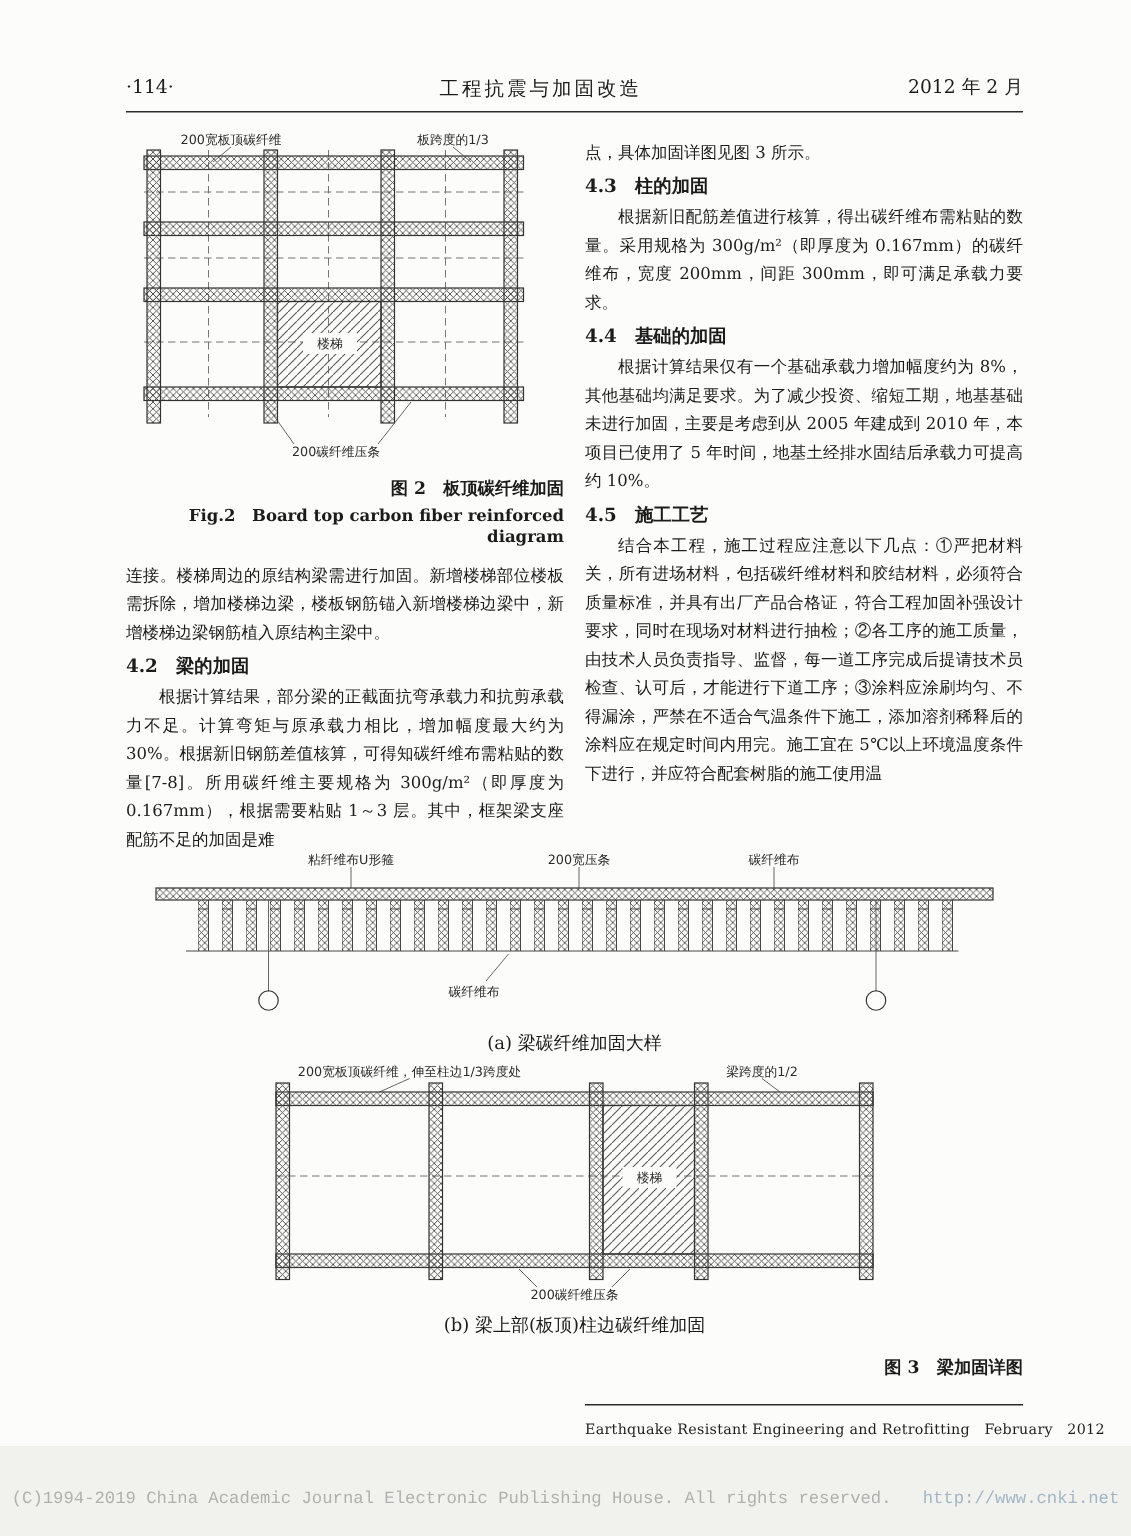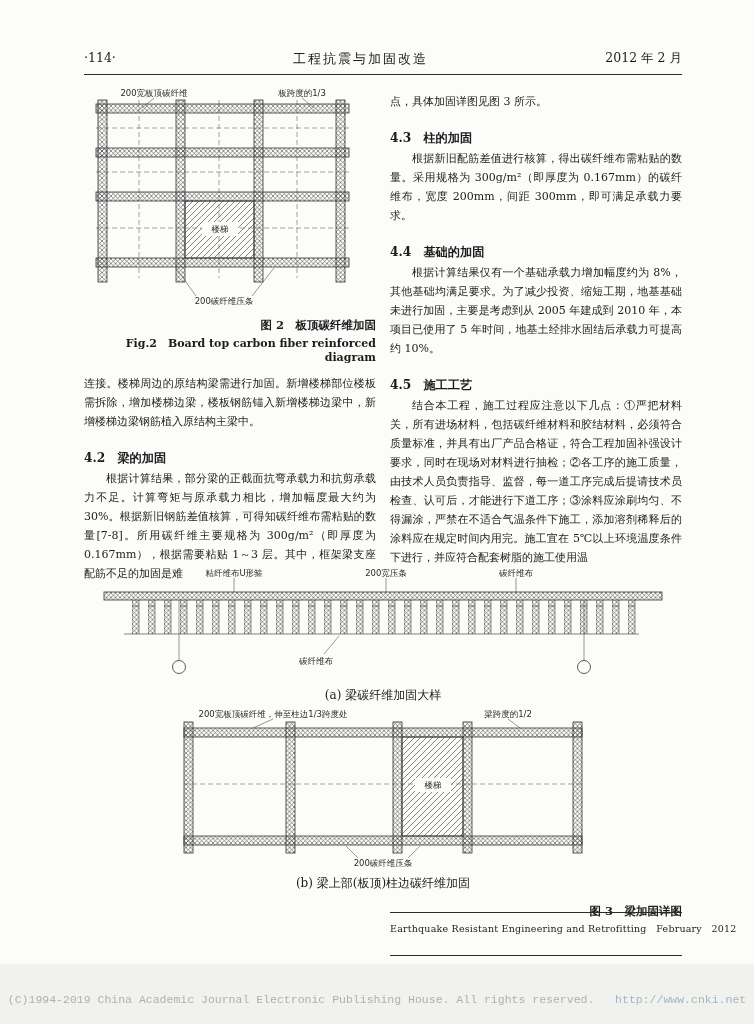--- a/index.html
+++ b/index.html
@@ -15,37 +15,37 @@
     font-size:12.5px; }
   .header .jtitle { font-size:13px; letter-spacing:2px; }
   .rule-header { position:absolute; top:74px; left:84px; width:598px; height:1px; background:#2b2b2b; }
 
   
   .col-left  { position:absolute; top:88px; left:84px;  width:292px; }
   .col-right { position:absolute; top:92px; left:390px; width:292px; }
 
   p.body { font-size:11px; line-height:19px; text-align:justify; text-justify:inter-ideograph; }
   p.indent { text-indent:2em; }
-  .sec-heading { font-size:12.2px; line-height:22px; font-weight:bold; margin-top:16px; }
+  .sec-heading { font-size:12.2px; line-height:22px; font-weight:bold; margin-top:2px; }
 
   
   .figblock { text-align:right; }
   .cap-cn { font-size:11.5px; font-weight:bold; margin-top:4px; }
   .cap-en { font-size:11px; font-weight:bold; margin-top:3px; }
   .subcap { font-size:12px; margin-top:1px; text-align:center; }
   svg text { font-family:"DejaVu Sans", sans-serif; font-size:8.5px; fill:#2a2a2a; }
   svg .lead { stroke:#555; stroke-width:0.6; fill:none; }
   svg .beam { fill:url(#hatchX); stroke:#333; stroke-width:0.8; }
   svg .dash { stroke:#666; stroke-width:0.6; stroke-dasharray:5 3; fill:none; }
 
   .fig3 { position:absolute; top:566px; left:84px; width:598px; }
   .fig3b-wrap { width:430px; margin:4px auto 12px auto; }
 
   
-  .journal-line { position:absolute; top:912px; left:390px; width:292px;
+  .journal-line { position:absolute; top:936px; left:390px; width:292px;
     border-top:1px solid #2b2b2b; border-bottom:1px solid #2b2b2b;
     padding:4px 0 19px 0; text-align:right; }
   .journal-line span { font-size:9.5px; white-space:pre; letter-spacing:0.2px; }
 
   
   .footer-band { position:absolute; bottom:0; left:0; width:100%; height:60px; background:#f1f1ee; }
   .copyright { position:absolute; bottom:18px; left:0; width:100%; text-align:center;
     font-family:Liberation Mono, monospace; font-size:11.5px; color:#b0b0ae; white-space:pre; }
   .copyright .url { color:#a3b6c6; }
 </style>

